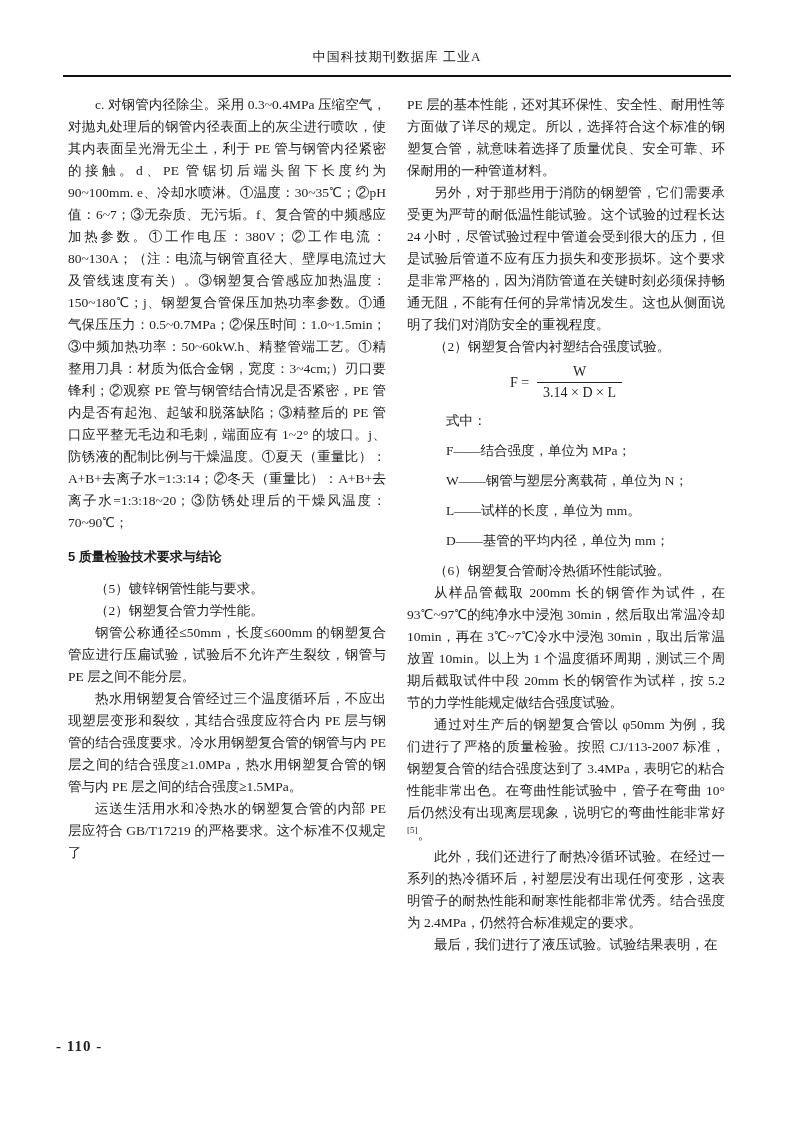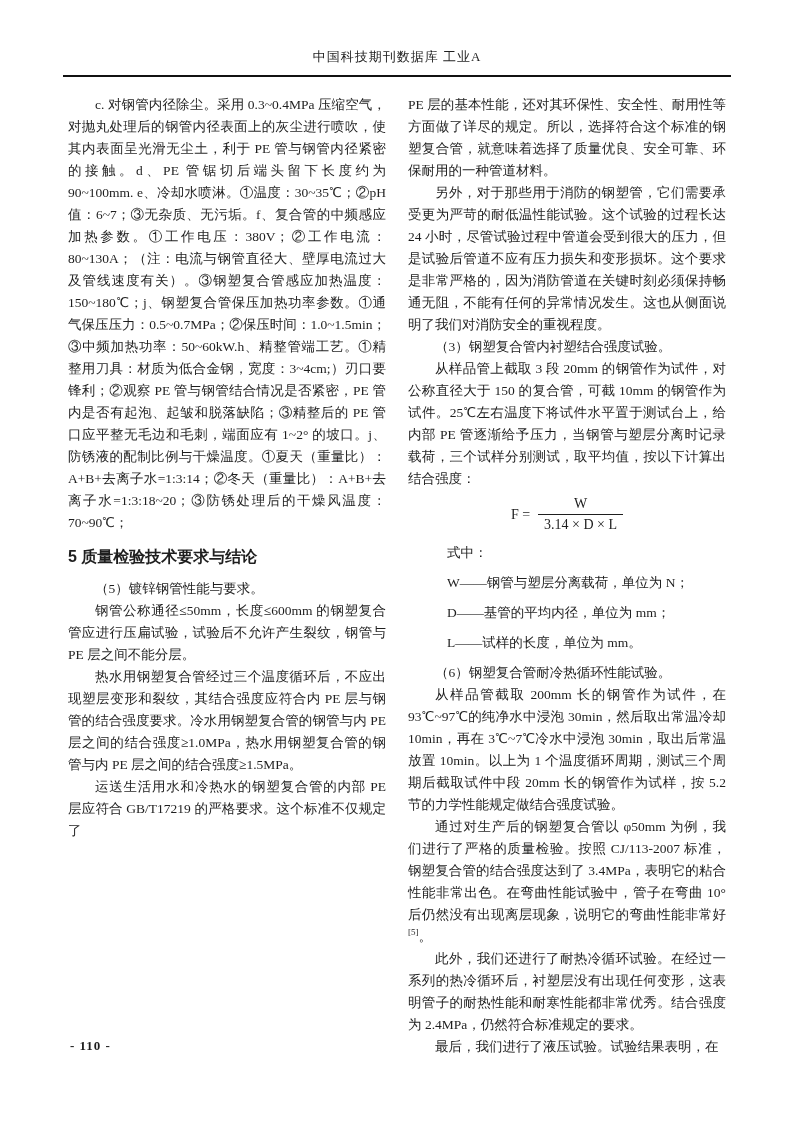--- a/index.html
+++ b/index.html
@@ -24,35 +24,34 @@
     padding-bottom: 9px;
     border-bottom: 2px solid #111;
   }
   .columns {
     position: absolute;
     top: 94px;
     left: 68px;
     width: 658px;
     display: flex;
     gap: 21px;
-    justify-content: space-between;
   }
   .col {
     width: 318px;
     font-size: 13.5px;
     line-height: 22px;
     text-align: justify;
     text-justify: inter-ideograph;
   }
   .para { text-indent: 2em; margin: 0; }
   .item-title { text-indent: 2em; margin: 0; }
   .section-heading {
     font-family: "Liberation Sans", sans-serif;
     font-weight: bold;
-    font-size: 16px;
+    font-size: 13px;
     line-height: 20px;
     margin: 13px 0 11px 0;
     text-align: left;
     text-indent: 0;
   }
   .where-line, .def-line {
     margin: 8px;
     padding-left: 2.3em;
     text-align: left;
   }
@@ -73,65 +72,66 @@
   }
   .fraction .num { padding: 0 6px 1px 6px; }
   .fraction .den { border-top: 1.2px solid #1e1e1e; padding: 1px 6px 0 6px; }
   sup.cite {
     font-size: 9px;
     line-height: 0;
     vertical-align: 6px;
   }
   .page-number {
     position: absolute;
-    left: 70px;
+    left: 56px;
     top: 1038px;
-    font-size: 13px;
+    font-size: 15px;
     font-weight: bold;
     letter-spacing: 1px;
   }
 </style>
 </head>
 <body>
 
 <div class="page">
 
   <div class="header">
     <span>中国科技期刊数据库 工业A</span>
   </div>
 
   <div class="columns">
 
     <div class="col">
       <p class="para">c. 对钢管内径除尘。采用 0.3~0.4MPa 压缩空气，对抛丸处理后的钢管内径表面上的灰尘进行喷吹，使其内表面呈光滑无尘土，利于 PE 管与钢管内径紧密的接触。d、PE 管锯切后端头留下长度约为 90~100mm. e、冷却水喷淋。①温度：30~35℃；②pH 值：6~7；③无杂质、无污垢。f、复合管的中频感应加热参数。①工作电压：380V；②工作电流：80~130A；（注：电流与钢管直径大、壁厚电流过大及管线速度有关）。③钢塑复合管感应加热温度：150~180℃；j、钢塑复合管保压加热功率参数。①通气保压压力：0.5~0.7MPa；②保压时间：1.0~1.5min；③中频加热功率：50~60kW.h、精整管端工艺。①精整用刀具：材质为低合金钢，宽度：3~4cm;）刃口要锋利；②观察 PE 管与钢管结合情况是否紧密，PE 管内是否有起泡、起皱和脱落缺陷；③精整后的 PE 管口应平整无毛边和毛刺，端面应有 1~2° 的坡口。j、防锈液的配制比例与干燥温度。①夏天（重量比）：A+B+去离子水=1:3:14；②冬天（重量比）：A+B+去离子水=1:3:18~20；③防锈处理后的干燥风温度：70~90℃；</p>
       <h2 class="section-heading">5 质量检验技术要求与结论</h2>
       <p class="item-title">（5）镀锌钢管性能与要求。</p>
+      <p class="item-title">（2）钢塑复合管力学性能。</p>
       <p class="para">钢管公称通径≤50mm，长度≤600mm 的钢塑复合管应进行压扁试验，试验后不允许产生裂纹，钢管与 PE 层之间不能分层。</p>
       <p class="para">热水用钢塑复合管经过三个温度循环后，不应出现塑层变形和裂纹，其结合强度应符合内 PE 层与钢管的结合强度要求。冷水用钢塑复合管的钢管与内 PE 层之间的结合强度≥1.0MPa，热水用钢塑复合管的钢管与内 PE 层之间的结合强度≥1.5MPa。</p>
       <p class="para">运送生活用水和冷热水的钢塑复合管的内部 PE 层应符合 GB/T17219 的严格要求。这个标准不仅规定了</p>
     </div>
 
     <div class="col">
       <p class="para" style="text-indent:0;">PE 层的基本性能，还对其环保性、安全性、耐用性等方面做了详尽的规定。所以，选择符合这个标准的钢塑复合管，就意味着选择了质量优良、安全可靠、环保耐用的一种管道材料。</p>
       <p class="para">另外，对于那些用于消防的钢塑管，它们需要承受更为严苛的耐低温性能试验。这个试验的过程长达 24 小时，尽管试验过程中管道会受到很大的压力，但是试验后管道不应有压力损失和变形损坏。这个要求是非常严格的，因为消防管道在关键时刻必须保持畅通无阻，不能有任何的异常情况发生。这也从侧面说明了我们对消防安全的重视程度。</p>
-      <p class="item-title">（3）钢塑复合管内衬塑结合强度试验。</p>
-      <p class="para">从样品管上截取 3 段 20mm 的钢管作为试件，对公称直径大于 150 的复合管，可截 10mm 的钢管作为试件。25℃左右温度下将试件水平置于测试台上，给内部 PE 管逐渐给予压力，当钢管与塑层分离时记录载荷，三个试样分别测试，取平均值，按以下计算出结合强度：</p>
+      <p class="item-title">（2）钢塑复合管内衬塑结合强度试验。</p>
 
       <div class="formula">
         <span>F =</span>
         <span class="fraction">
           <span class="num">W</span>
           <span class="den">3.14 × D × L</span>
         </span>
       </div>
 
       <p class="where-line">式中：</p>
+      <p class="def-line">F——结合强度，单位为 MPa；</p>
       <p class="def-line">W——钢管与塑层分离载荷，单位为 N；</p>
+      <p class="def-line">L——试样的长度，单位为 mm。</p>
       <p class="def-line">D——基管的平均内径，单位为 mm；</p>
-      <p class="def-line">L——试样的长度，单位为 mm。</p>
 
       <p class="item-title">（6）钢塑复合管耐冷热循环性能试验。</p>
       <p class="para">从样品管截取 200mm 长的钢管作为试件，在 93℃~97℃的纯净水中浸泡 30min，然后取出常温冷却 10min，再在 3℃~7℃冷水中浸泡 30min，取出后常温放置 10min。以上为 1 个温度循环周期，测试三个周期后截取试件中段 20mm 长的钢管作为试样，按 5.2 节的力学性能规定做结合强度试验。</p>
       <p class="para"><span>通过对生产后的钢塑复合管以 φ50mm 为例，我们进行了严格的质量检验。按照 CJ/113-2007 标准，钢塑复合管的结合强度达到了 3.4MPa，表明它的粘合性能非常出色。在弯曲性能试验中，管子在弯曲 10° 后仍然没有出现离层现象，说明它的弯曲性能非常好</span><sup class="cite">[5]</sup><span>。</span></p>
       <p class="para">此外，我们还进行了耐热冷循环试验。在经过一系列的热冷循环后，衬塑层没有出现任何变形，这表明管子的耐热性能和耐寒性能都非常优秀。结合强度为 2.4MPa，仍然符合标准规定的要求。</p>
       <p class="para">最后，我们进行了液压试验。试验结果表明，在</p>
     </div>
 
   </div>
 

